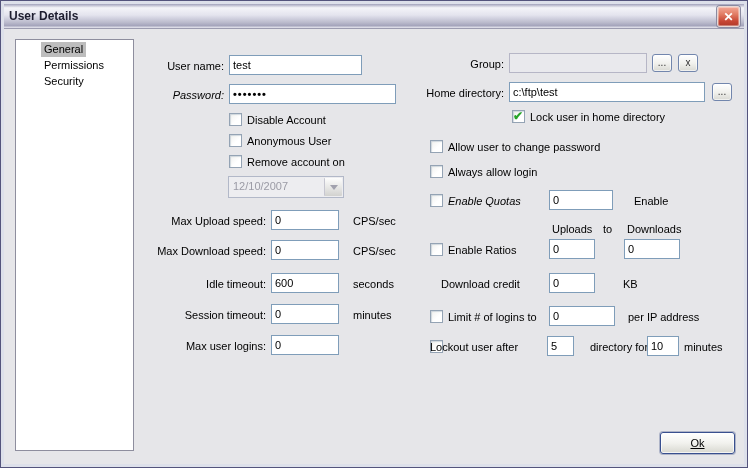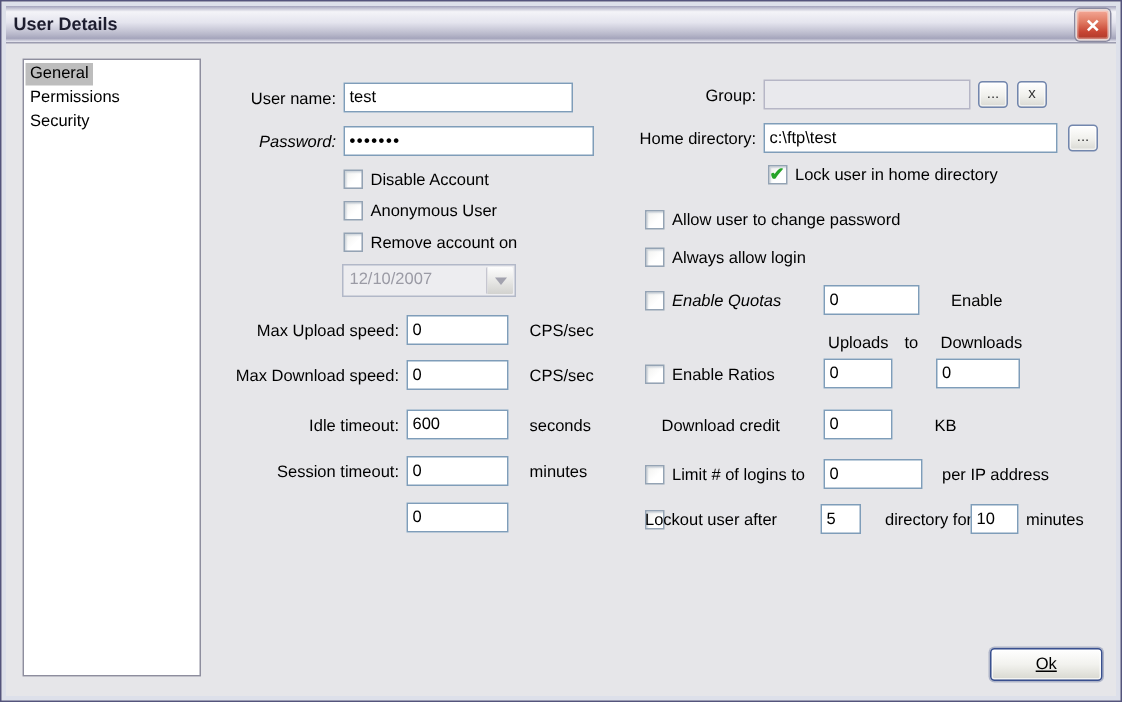--- a/index.html
+++ b/index.html
@@ -29,21 +29,21 @@
     color:#fff; font-weight:bold; font-size:12px;
     display:flex; align-items:center; justify-content:center;
     cursor:default;
   }
 
   
   .listbox {
     position:absolute; left:14px; top:38px; width:119px; height:412px;
     background:#fff; border:1px solid #8e8e9e; padding:2px 0 0 1px;
   }
-  .list-item { height:15px; line-height:15px; padding:0 3px; display:inline-block; min-width:0; }
+  .list-item { height:15px; line-height:15px; padding:0 3px; display:inline-block; min-width:0;margin-left:24px; }
   .list-row { height:16px; }
   .list-item.selected { background:#bdbdbd; }
 
   
   .lbl { position:absolute; height:14px; line-height:14px; white-space:nowrap; }
   .lbl.r { text-align:right; }
 
   .tb {
     position:absolute; height:20px; border:1px solid #7f9db9; background:#fff;
     font-family:"Liberation Sans", sans-serif; font-size:11px; color:#000;
@@ -109,21 +109,21 @@
     </div>
   </div>
 
   <div class="listbox">
     <div class="list-row"><span class="list-item selected">General</span></div>
     <div class="list-row"><span class="list-item">Permissions</span></div>
     <div class="list-row"><span class="list-item">Security</span></div>
   </div>
 
   <span class="lbl r" style="left:120px; top:58px; width:103px;">User name:</span>
-  <input class="tb" style="left: 228px; top: 54px; width: 153px;" value="test">
+  <input class="tb" style="left: 228px; top: 54px; width: 133px;" value="test">
 
   <span class="lbl r" style="left:120px; top:87px; width:103px;font-style:italic;">Password:</span>
   <input class="tb pw" style="left: 228px; top: 83px; width: 167px;" value="•••••••">
 
   <span class="cb" style="left:228px; top:112px;"></span>
   <span class="lbl" style="left:246px; top:112px;">Disable Account</span>
 
   <span class="cb" style="left:228px; top:133px;"></span>
   <span class="lbl" style="left:246px; top:133px;">Anonymous User</span>
 
@@ -146,20 +146,21 @@
   <span class="lbl" style="left:352px; top:243px;">CPS/sec</span>
 
   <span class="lbl r" style="left:100px; top:276px; width:165px;">Idle timeout:</span>
   <input class="tb" style="left: 270px; top: 272px; width: 68px;" value="600">
   <span class="lbl" style="left:352px; top:276px;">seconds</span>
 
   <span class="lbl r" style="left:100px; top:307px; width:165px;">Session timeout:</span>
   <input class="tb" style="left: 270px; top: 303px; width: 68px;" value="0">
   <span class="lbl" style="left:352px; top:307px;">minutes</span>
 
+  <span class="lbl r" style="left:100px; top:338px; width:165px;">Max user logins:</span>
   <input class="tb" style="left: 270px; top: 334px; width: 68px;" value="0">
 
   <span class="lbl r" style="left:380px; top:56px; width:123px;">Group:</span>
   <input class="tb dis" style="left: 508px; top: 52px; width: 138px;" disabled="" value="">
   <button class="small-btn" style="left:651px; top:53px;">...</button>
   <button class="small-btn" style="left:677px; top:53px;">x</button>
 
   <span class="lbl r" style="left:380px; top:85px; width:123px;">Home directory:</span>
   <input class="tb" style="left: 508px; top: 81px; width: 196px;" value="c:\ftp\test">
   <button class="small-btn" style="left:711px; top:82px;">...</button>

